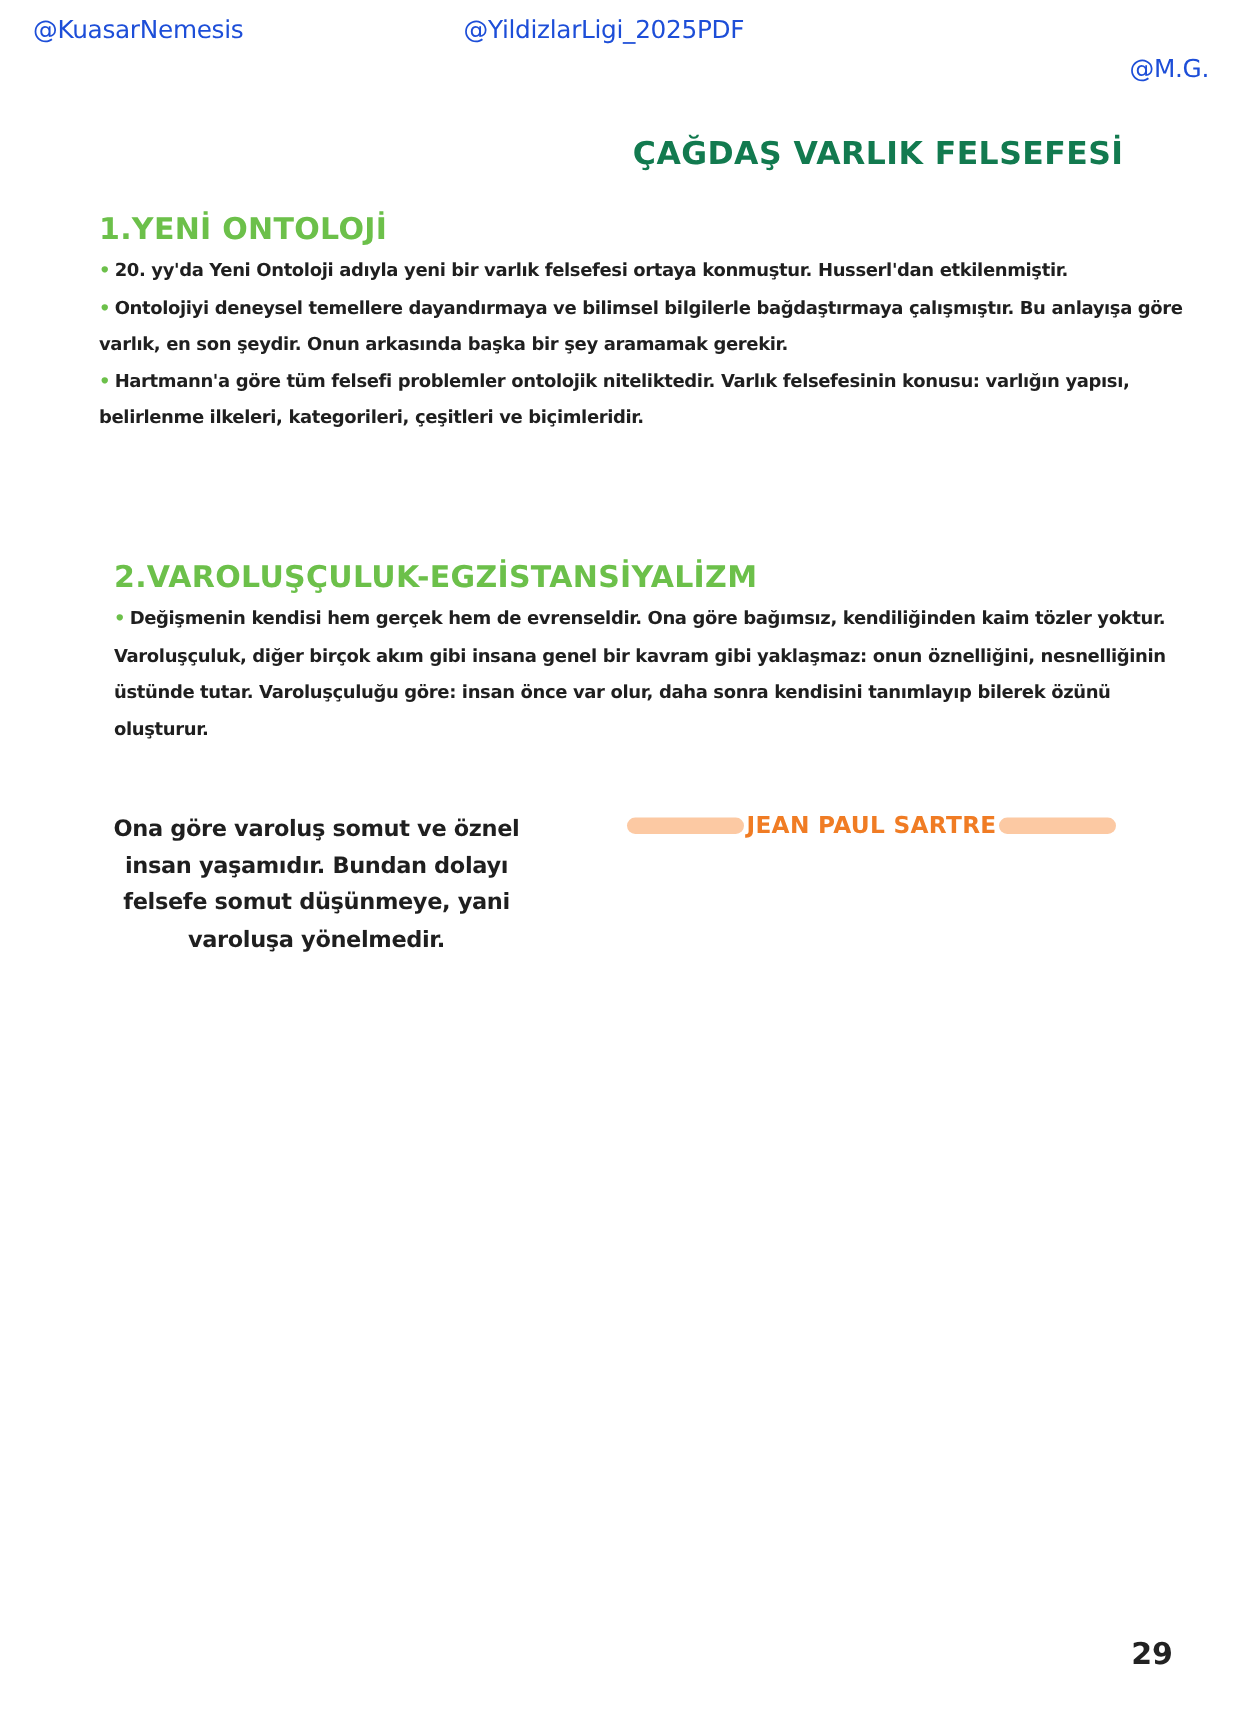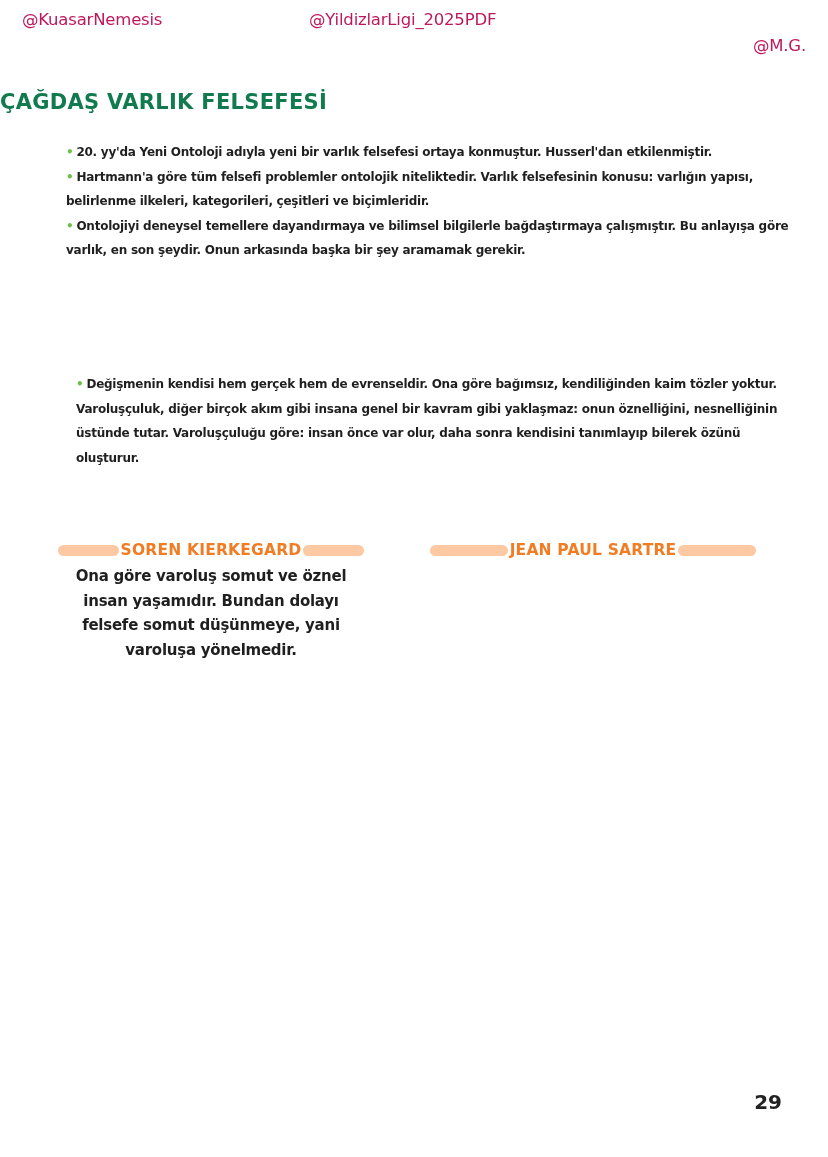--- a/index.html
+++ b/index.html
@@ -1,41 +1,41 @@
 <!DOCTYPE html>
 <html><head>
 <meta charset="utf-8">
 <style>
   html, body { margin: 0; padding: 0; background: #ffffff; }
   body { width: 828px; height: 1157px; position: relative; overflow: hidden;
          font-family: "DejaVu Sans", sans-serif; color: #1a1a1a; }
   .topbar { position: absolute; top: 10px; left: 0; width: 828px; height: 26px; }
   .handle { position: absolute; top: 0; font-family: "DejaVu Sans", sans-serif;
-            font-size: 16.5px; color: #be185d; letter-spacing: -0.2px; }
+            font-size: 16.5px; color: #1d4ed8; letter-spacing: -0.2px; }
   .h-left { left: 22px; }
   .h-center { left: 309px; }
   .h-right { right: 22px; margin-top: 26px; }
 
-  .page-title { position: absolute; top: 90px; left: 0; width: 749px; text-align: left;
+  .page-title { position: absolute; top: 90px; left: 0; width: 749px; text-align: right;
                 font-size: 21px; font-weight: bold; color: #127a4f; letter-spacing: 0.3px; }
 
   .section { position: absolute; }
   .sec-heading { font-size: 20px; font-weight: bold; color: #6cc04a; margin: 0 0 4px 0;
                  letter-spacing: 0.2px; }
   .para { font-size: 12px; font-weight: bold; line-height: 24.5px; color: #1f1f1f;
           letter-spacing: -0.25px; margin: 0; }
   .bullet { color: #6cc04a; font-weight: bold; margin-right: 3px; }
 
   .s1 { top: 140px; left: 66px; width: 730px; }
   .s2 { top: 372px; left: 76px; width: 720px; }
   .s2 .sec-heading { font-size: 20px; }
 
   .card { position: absolute; text-align: center; }
   .card-left { top: 538px; left: 58px; width: 306px; }
-  .card-right { top: 538px; left: 430px; width: 326px; }
+  .card-right { top: 538px; left: 418px; width: 326px; }
   .card-title-row { display: flex; align-items: center; justify-content: center; height: 24px; }
   .pill { height: 11px; border-radius: 6px; background: #fcc9a3; flex: 1; }
   .card-title { font-size: 15.5px; font-weight: bold; color: #f07c24; padding: 0 2px; white-space: nowrap;
                 letter-spacing: 0.2px; }
   .card-body { font-size: 15px; font-weight: bold; line-height: 24.5px; color: #1f1f1f; margin-top: 2px;
                letter-spacing: -0.25px; }
   .quote { color: #f39a3a; }
 
   .page-number { position: absolute; top: 1090px; right: 46px; font-size: 20px; font-weight: bold; color: #222;
                  font-family: "DejaVu Sans", sans-serif; }
@@ -45,43 +45,40 @@
 
 <div class="topbar">
   <span class="handle h-left">@KuasarNemesis</span>
   <span class="handle h-center">@YildizlarLigi_2025PDF</span>
   <span class="handle h-right">@M.G.</span>
 </div>
 
 <div class="page-title">ÇAĞDAŞ VARLIK FELSEFESİ</div>
 
 <div class="section s1">
+  <div class="sec-heading">1.YENİ ONTOLOJİ</div>
   <p class="para">
     <span class="bullet">•</span><span>20. yy'da Yeni Ontoloji adıyla yeni bir varlık felsefesi ortaya konmuştur. Husserl'dan etkilenmiştir.</span>
   </p>
   <p class="para">
-    <span class="bullet">•</span><span>Hartmann'a göre tüm felsefi problemler ontolojik niteliktedir. Varlık felsefesinin konusu: varlığın yapısı, belirlenme ilkeleri, kategorileri, çeşitleri ve biçimleridir.</span>
+    <span class="bullet">•</span><span>Ontolojiyi deneysel temellere dayandırmaya ve bilimsel bilgilerle bağdaştırmaya çalışmıştır. Bu anlayışa göre varlık, en son şeydir. Onun arkasında başka bir şey aramamak gerekir.</span>
   </p>
   <p class="para">
-    <span class="bullet">•</span><span>Ontolojiyi deneysel temellere dayandırmaya ve bilimsel bilgilerle bağdaştırmaya çalışmıştır. Bu anlayışa göre varlık, en son şeydir. Onun arkasında başka bir şey aramamak gerekir.</span>
+    <span class="bullet">•</span><span>Hartmann'a göre tüm felsefi problemler ontolojik niteliktedir. Varlık felsefesinin konusu: varlığın yapısı, belirlenme ilkeleri, kategorileri, çeşitleri ve biçimleridir.</span>
   </p>
 </div>
 
 <div class="section s2">
+  <div class="sec-heading">2.VAROLUŞÇULUK-EGZİSTANSİYALİZM</div>
   <p class="para">
     <span class="bullet">•</span><span>Değişmenin kendisi hem gerçek hem de evrenseldir. Ona göre bağımsız, kendiliğinden kaim tözler yoktur. Varoluşçuluk, diğer birçok akım gibi insana genel bir kavram gibi yaklaşmaz: onun öznelliğini, nesnelliğinin üstünde tutar. Varoluşçuluğu göre: insan önce var olur, daha sonra kendisini tanımlayıp bilerek özünü oluşturur.</span>
   </p>
 </div>
 
 <div class="card card-left">
-  <div class="card-title-row">
-    <span class="pill"></span>
-    <span class="card-title">SOREN KIERKEGARD</span>
-    <span class="pill"></span>
-  </div>
   <div class="card-body">Ona göre varoluş somut ve öznel insan yaşamıdır. Bundan dolayı felsefe somut düşünmeye, yani varoluşa yönelmedir.</div>
 </div>
 
 <div class="card card-right">
   <div class="card-title-row">
     <span class="pill"></span>
     <span class="card-title">JEAN PAUL SARTRE</span>
     <span class="pill"></span>
   </div>
 </div>

